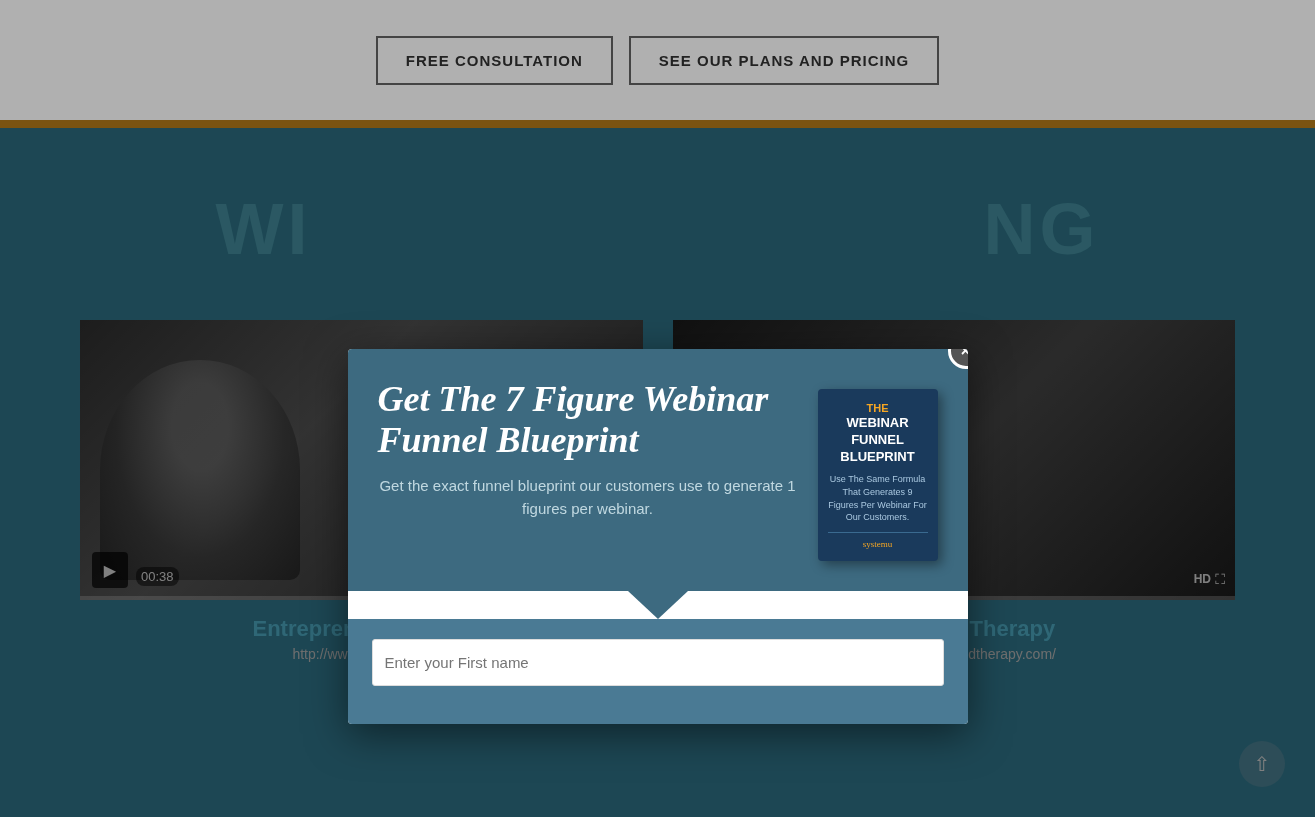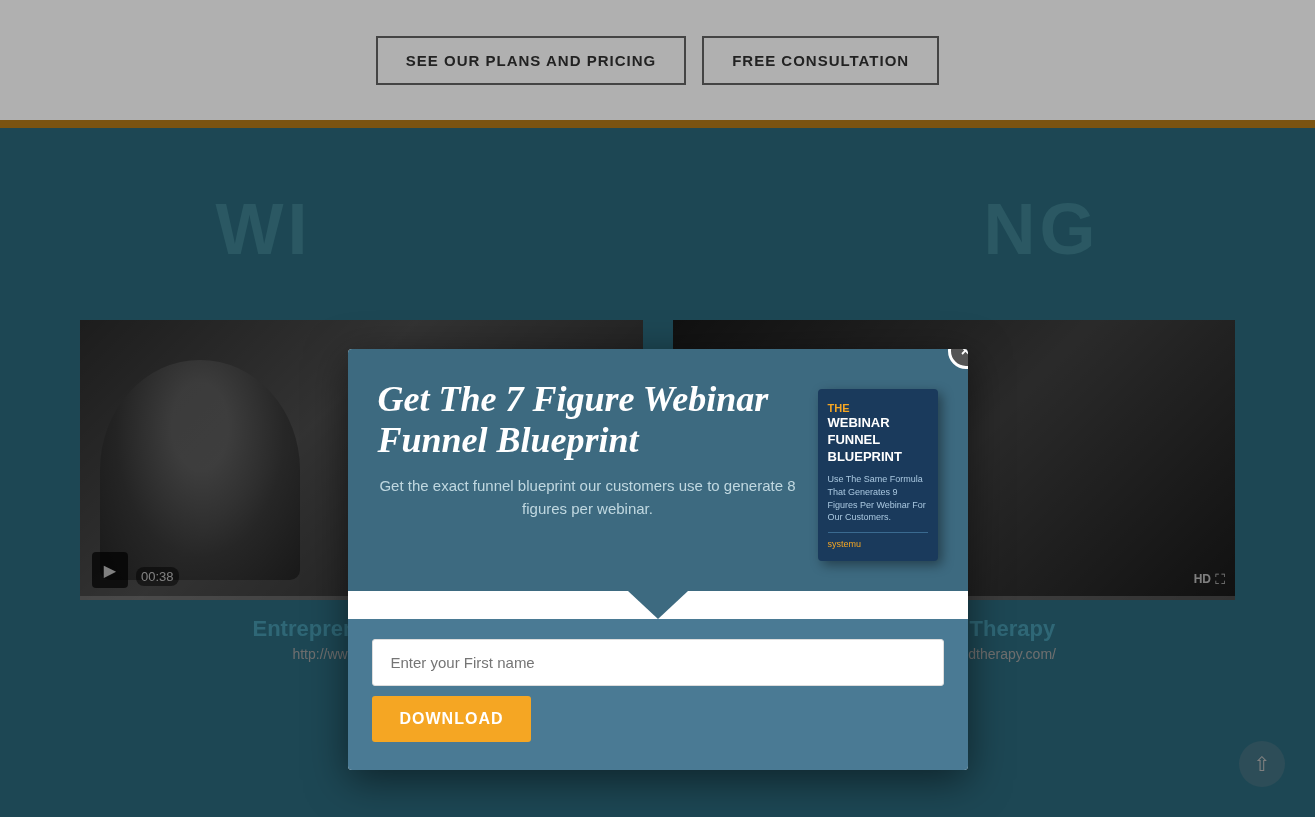--- a/index.html
+++ b/index.html
@@ -230,20 +230,21 @@
       line-height: 1.5;
       text-align: center;
     }
 
     .book-cover {
       width: 120px;
       flex-shrink: 0;
       background: #1a3a5c;
       border-radius: 4px;
       padding: 12px 10px;
+      text-align: center;
       box-shadow: 4px 4px 12px rgba(0,0,0,0.4);
       position: relative;
       top: 10px;
     }
 
     .book-cover-title {
       color: white;
       font-size: 13px;
       font-weight: 900;
       text-transform: uppercase;
@@ -261,40 +262,41 @@
       margin-top: 8px;
       line-height: 1.4;
     }
 
     .book-cover-logo {
       color: #f5a623;
       font-size: 9px;
       margin-top: 8px;
       border-top: 1px solid #3a6a90;
       padding-top: 6px;
+      font-family: Liberation Serif, serif;
     }
 
     
     .modal-arrow {
       width: 0;
       height: 0;
       border-left: 30px solid transparent;
       border-right: 30px solid transparent;
       border-top: 28px solid #3d6a80;
       margin: 0 auto;
     }
 
     .modal-bottom {
       background: #4a7a94;
       padding: 20px 24px 28px;
     }
 
     .modal-input {
       width: 100%;
-      padding: 14px 18px;
+      padding: 14px 12px;
       font-size: 15px;
       border: 1px solid #ddd;
       border-radius: 3px;
       margin-bottom: 10px;
       outline: none;
       color: #ef4444;
     }
 
     .modal-form-row {
       display: flex;
@@ -352,22 +354,22 @@
       height: 220px;
       background: radial-gradient(ellipse at 50% 30%, #888 20%, #444 60%, #222 100%);
       border-radius: 50% 50% 10px 10px;
       opacity: 0.7;
     }
   </style>
 </head>
 <body>
 
 <div class="top-bar">
+  <button class="nav-btn">FREE CONSULTATION</button>
   <button class="nav-btn">SEE OUR PLANS AND PRICING</button>
-  <button class="nav-btn">FREE CONSULTATION</button>
 </div>
 
 <div class="main-content">
   <div class="orange-stripe"></div>
 
   <div class="page-heading">WI&nbsp;&nbsp;&nbsp;&nbsp;&nbsp;&nbsp;&nbsp;&nbsp;&nbsp;&nbsp;&nbsp;&nbsp;&nbsp;&nbsp;&nbsp;&nbsp;&nbsp;&nbsp;&nbsp;&nbsp;&nbsp;&nbsp;&nbsp;&nbsp;&nbsp;&nbsp;&nbsp;&nbsp;NG</div>
 
   <div class="videos-row">
 
     <div class="video-card">
@@ -398,39 +400,38 @@
 
   <div class="overlay"></div>
 
   <div class="modal">
 
     <button class="modal-close">×</button>
 
     <div class="modal-top">
       <div class="modal-text">
         <div class="modal-headline">Get The 7 Figure Webinar Funnel Blueprint</div>
-        <div class="modal-subtext">Get the exact funnel blueprint our customers use to generate 8 figures per webinar.</div>
+        <div class="modal-subtext">Get the exact funnel blueprint our customers use to generate 1 figures per webinar.</div>
       </div>
 
       <div class="book-cover">
         <div class="book-cover-title">
           <div class="the">THE</div>
           <div>WEBINAR</div>
           <div>FUNNEL</div>
           <div>BLUEPRINT</div>
         </div>
         <div class="book-cover-sub">Use The Same Formula That Generates 9 Figures Per Webinar For Our Customers.</div>
         <div class="book-cover-logo">systemu</div>
       </div>
     </div>
 
     <div class="modal-arrow"></div>
 
     <div class="modal-bottom">
       <input class="modal-input" type="text" placeholder="Enter your First name" style="">
       <div class="modal-form-row">
-        <button class="download-btn">DOWNLOAD</button>
       </div>
     </div>
   </div>
 
   <div class="scroll-top">⇧</div>
 </div>
 
 </body></html>

